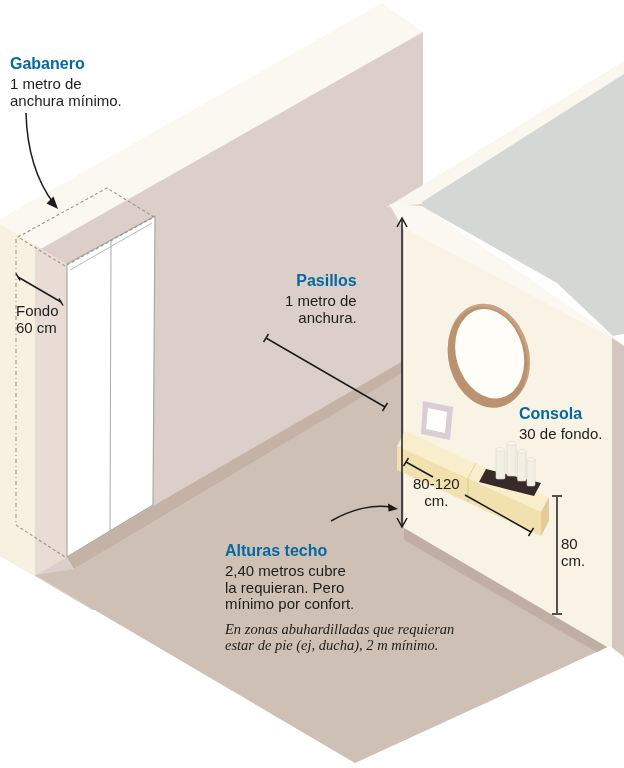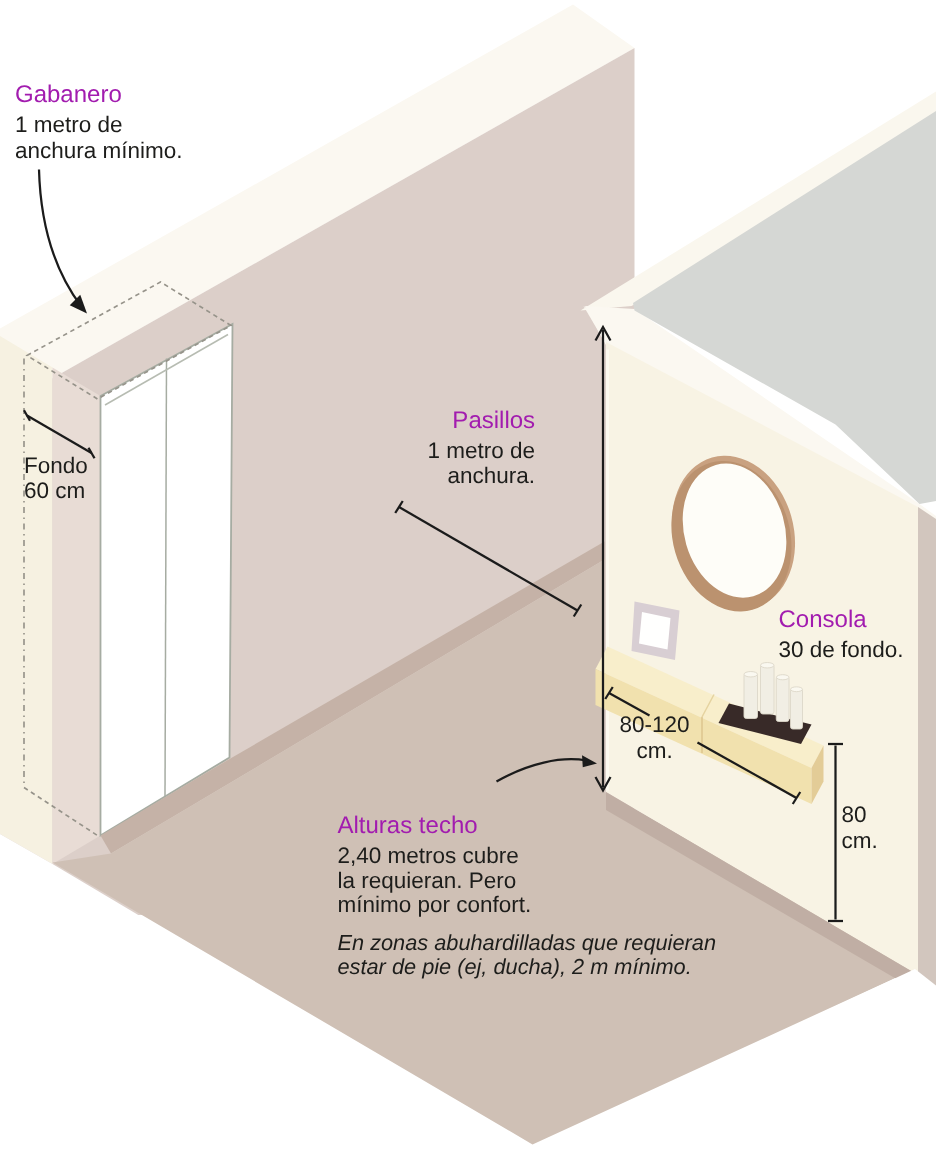--- a/index.html
+++ b/index.html
@@ -4,25 +4,25 @@
 <style>
   html,body{margin:0;padding:0;background:#ffffff;}
   #stage{
     position:relative;width:624px;height:768px;overflow:hidden;
     background:#ffffff;
     font-family:"Liberation Sans", sans-serif;
     color:#1d1d1b;
   }
   #scene{position:absolute;left:0;top:0;}
   .label{position:absolute;white-space:nowrap;line-height:16px;font-size:15px;}
-  .label .title{font-weight:400;font-size:16px;color:#a21caf;margin:0 0 3px 0;line-height:18px;}
+  .label .title{font-weight:700;font-size:16px;color:#0369a1;margin:0 0 3px 0;line-height:18px;}
   .label .ln{line-height:16.5px;}
   .label.measure .ln{line-height:17px;}
   .note{margin-top:8px;font-style:italic;font-size:14.5px;}
-  .note .ln{line-height:16.5px;}
+  .note .ln{line-height:16.5px;font-family:Liberation Serif, serif;}
 </style>
 </head>
 <body>
 
 <div id="stage">
 
   <svg id="scene" width="624" height="768" viewBox="0 0 624 768">
 
     <g>
       <polygon points="0,219 382,3 423,32 0,272" fill="#fbf8f1"></polygon>

